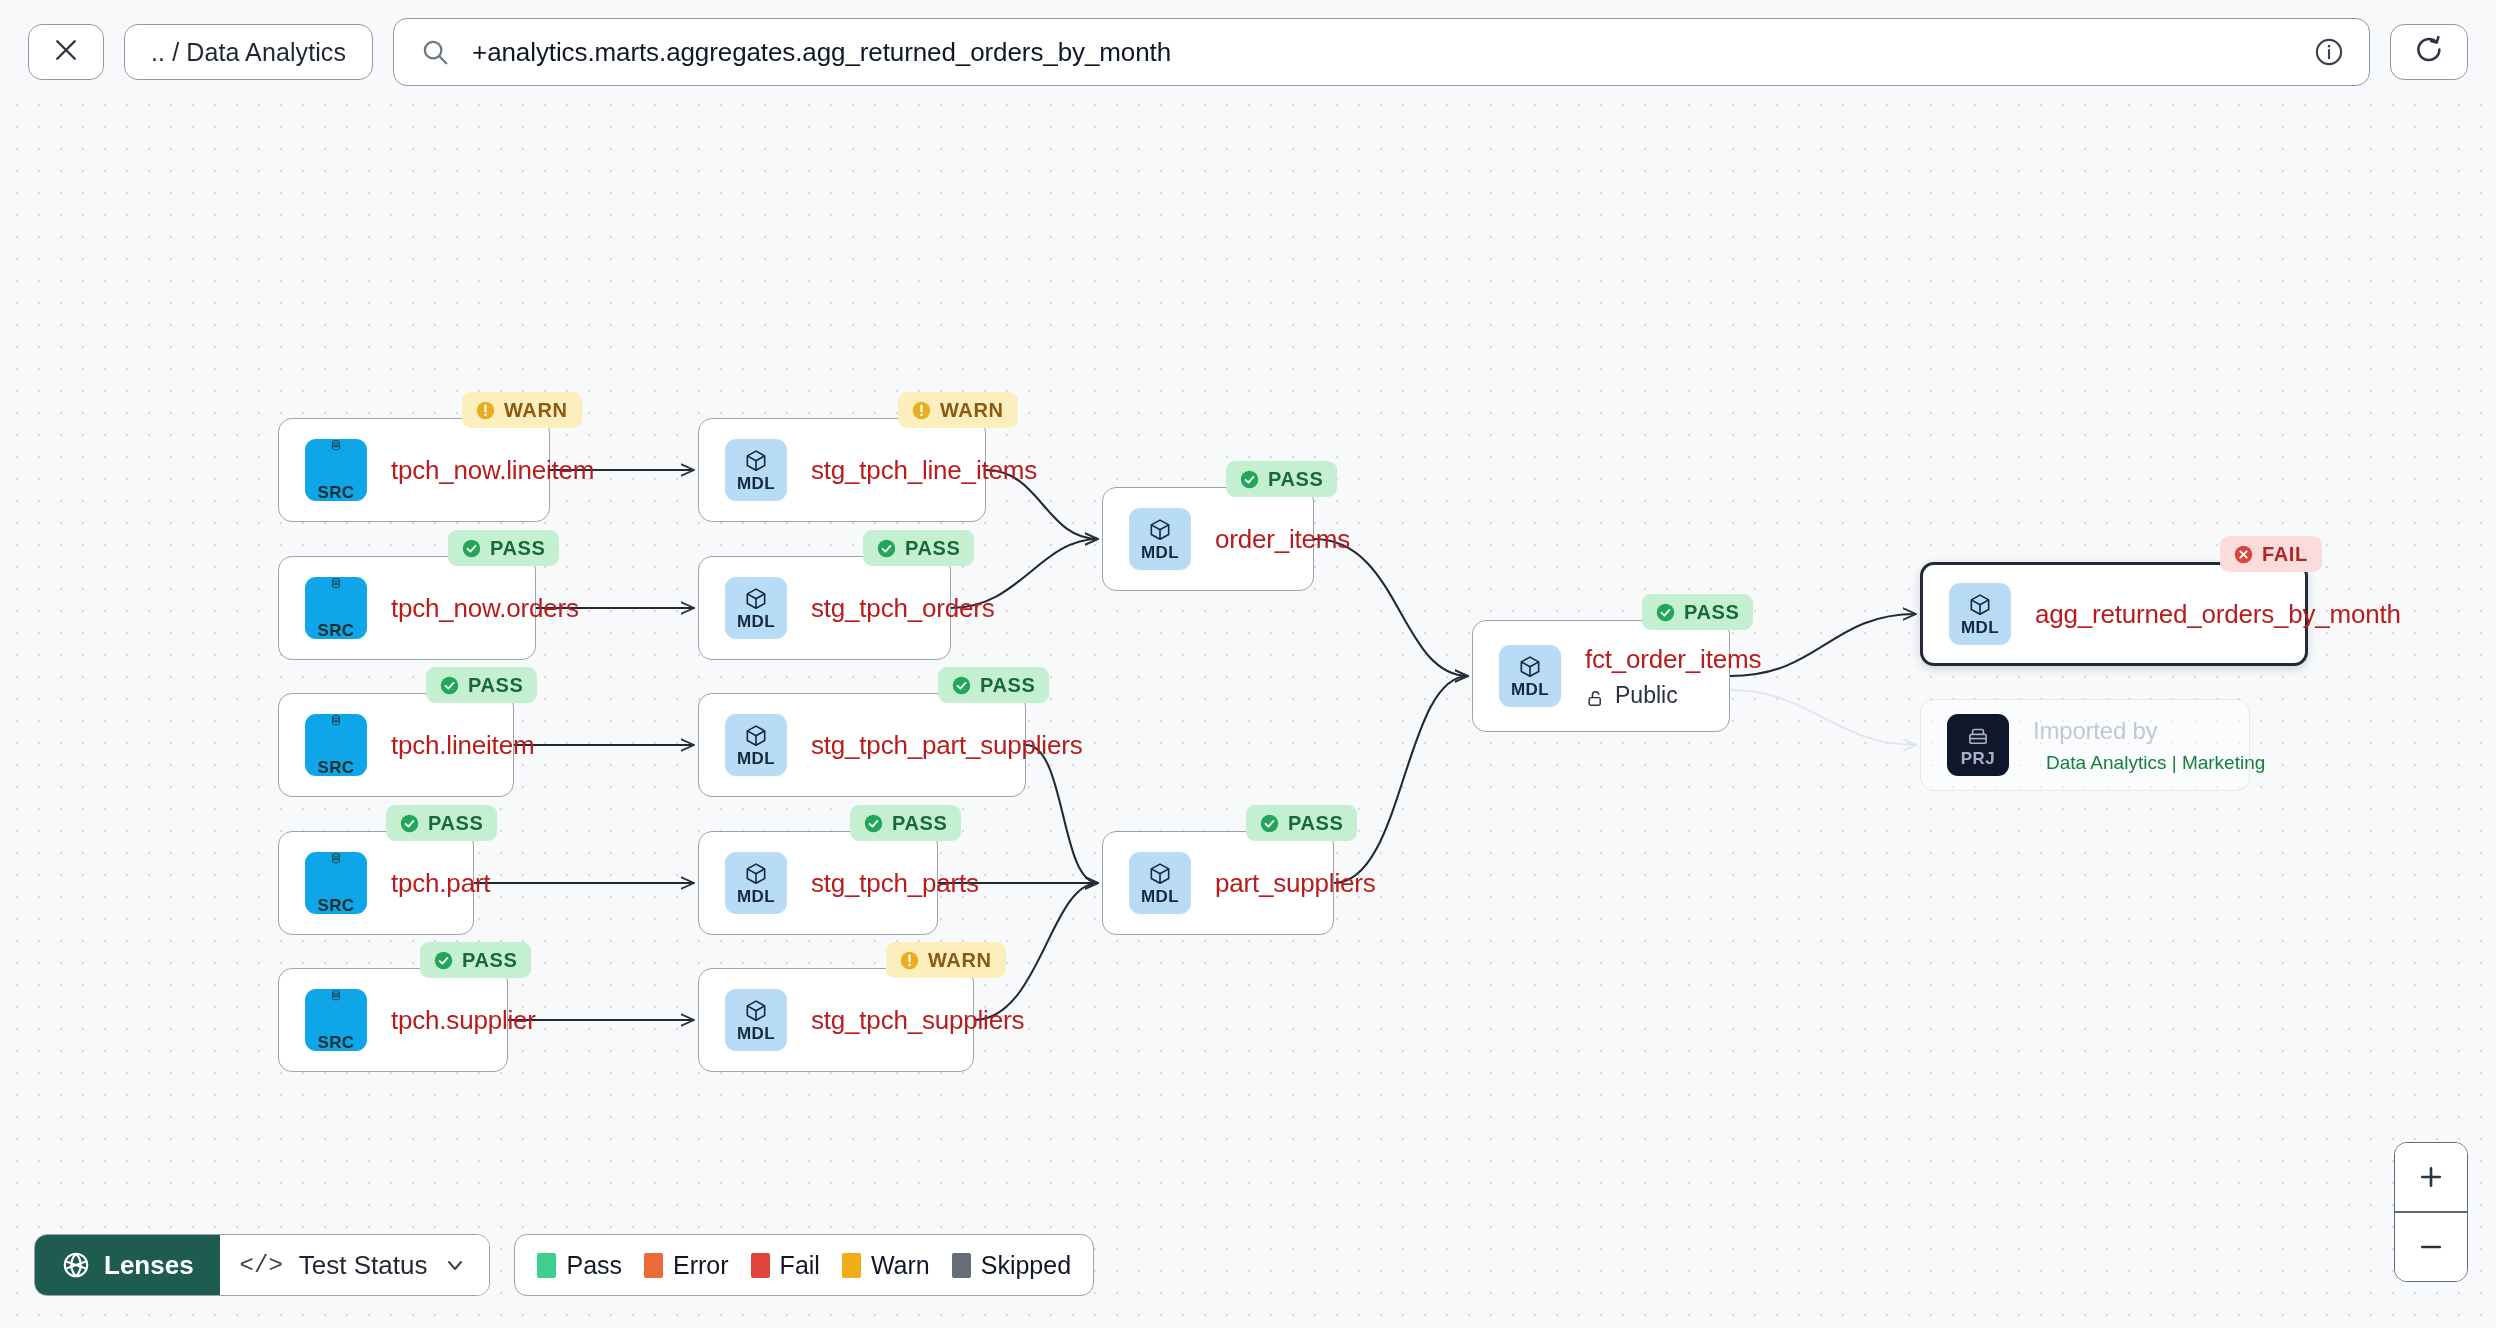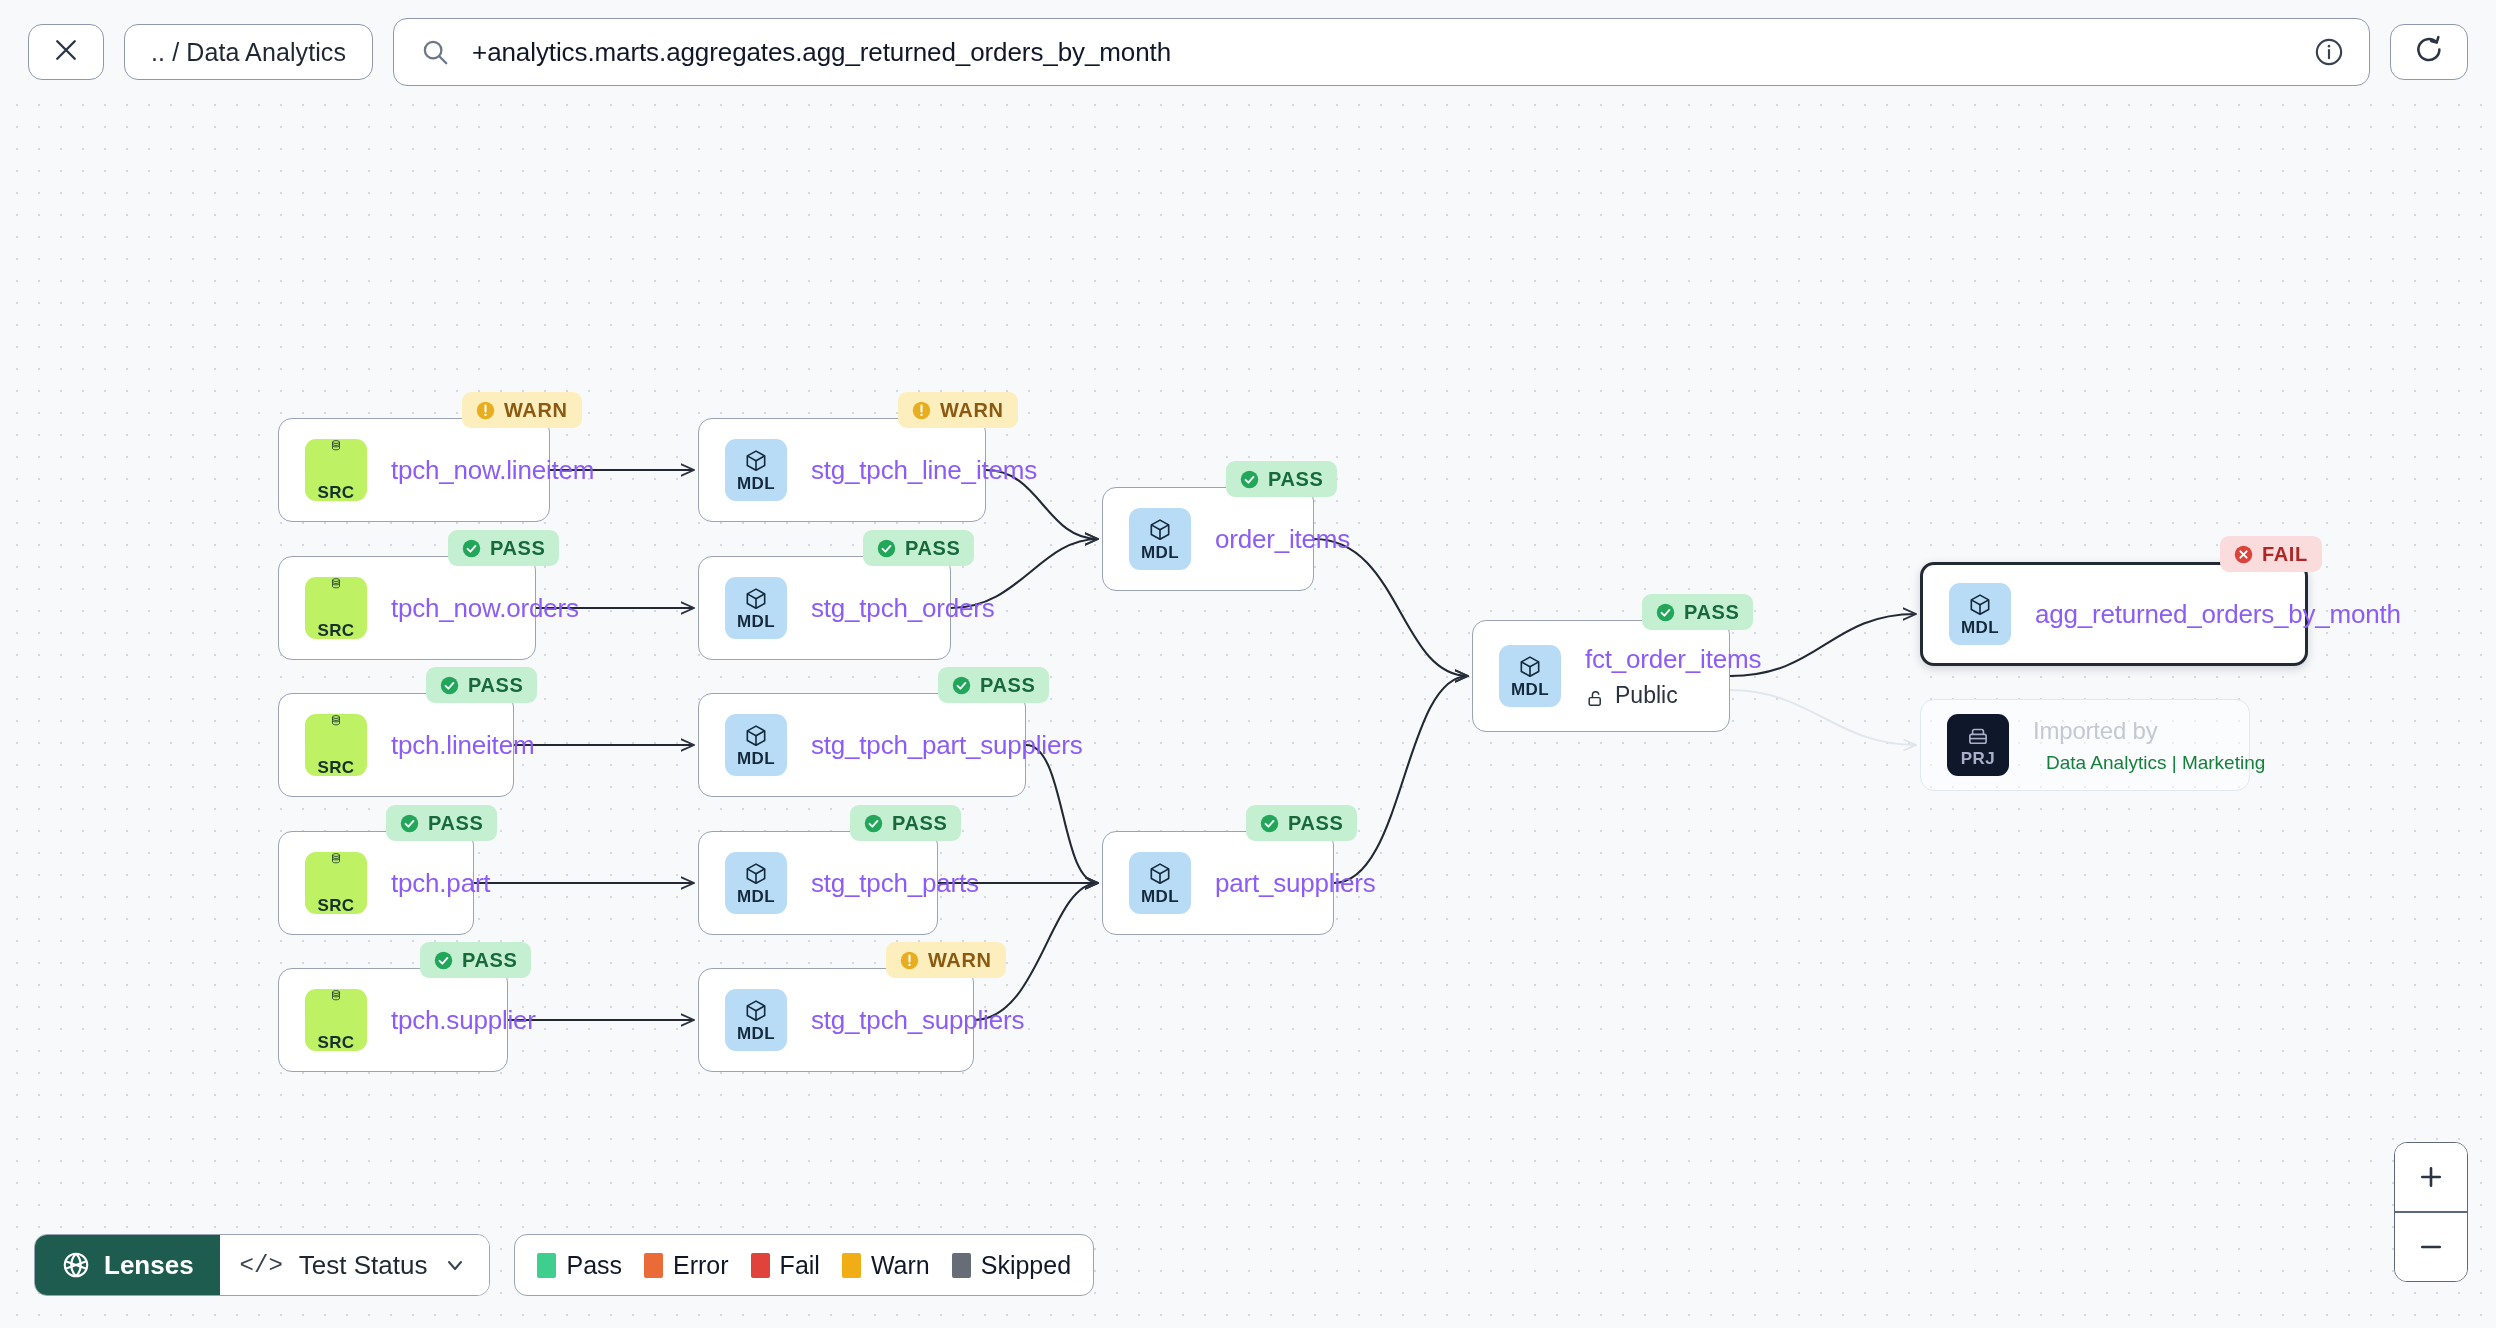--- a/index.html
+++ b/index.html
@@ -134,28 +134,28 @@
     gap: 1px;
   }
   .nicon svg { display: block; }
   .nicon .ntag {
     font-size: 17px;
     font-weight: 600;
     letter-spacing: .4px;
     line-height: 1;
   }
 
-  .nicon.src { background: #bef264; color: #16302e; gap: 32px; }
+  .nicon.src { background: #0ea5e9; color: #16302e; gap: 32px; }
   .nicon.mdl { background: #b9dcf6; color: #14293c; }
   .nicon.prj { background: #0f172a; color: #a9aec9; }
 
   .nbody { display: flex; flex-direction: column; justify-content: center; gap: 7px; min-width: 0; }
   .nlabel {
     font-size: 26px;
-    color: #8b5cf6;
+    color: #b91c1c;
     white-space: nowrap;
     letter-spacing: -.2px;
   }
   .nsub {
     font-size: 23px;
     color: #2a3240;
     display: flex;
     align-items: flex-end;
     gap: 9px;
     white-space: nowrap;

